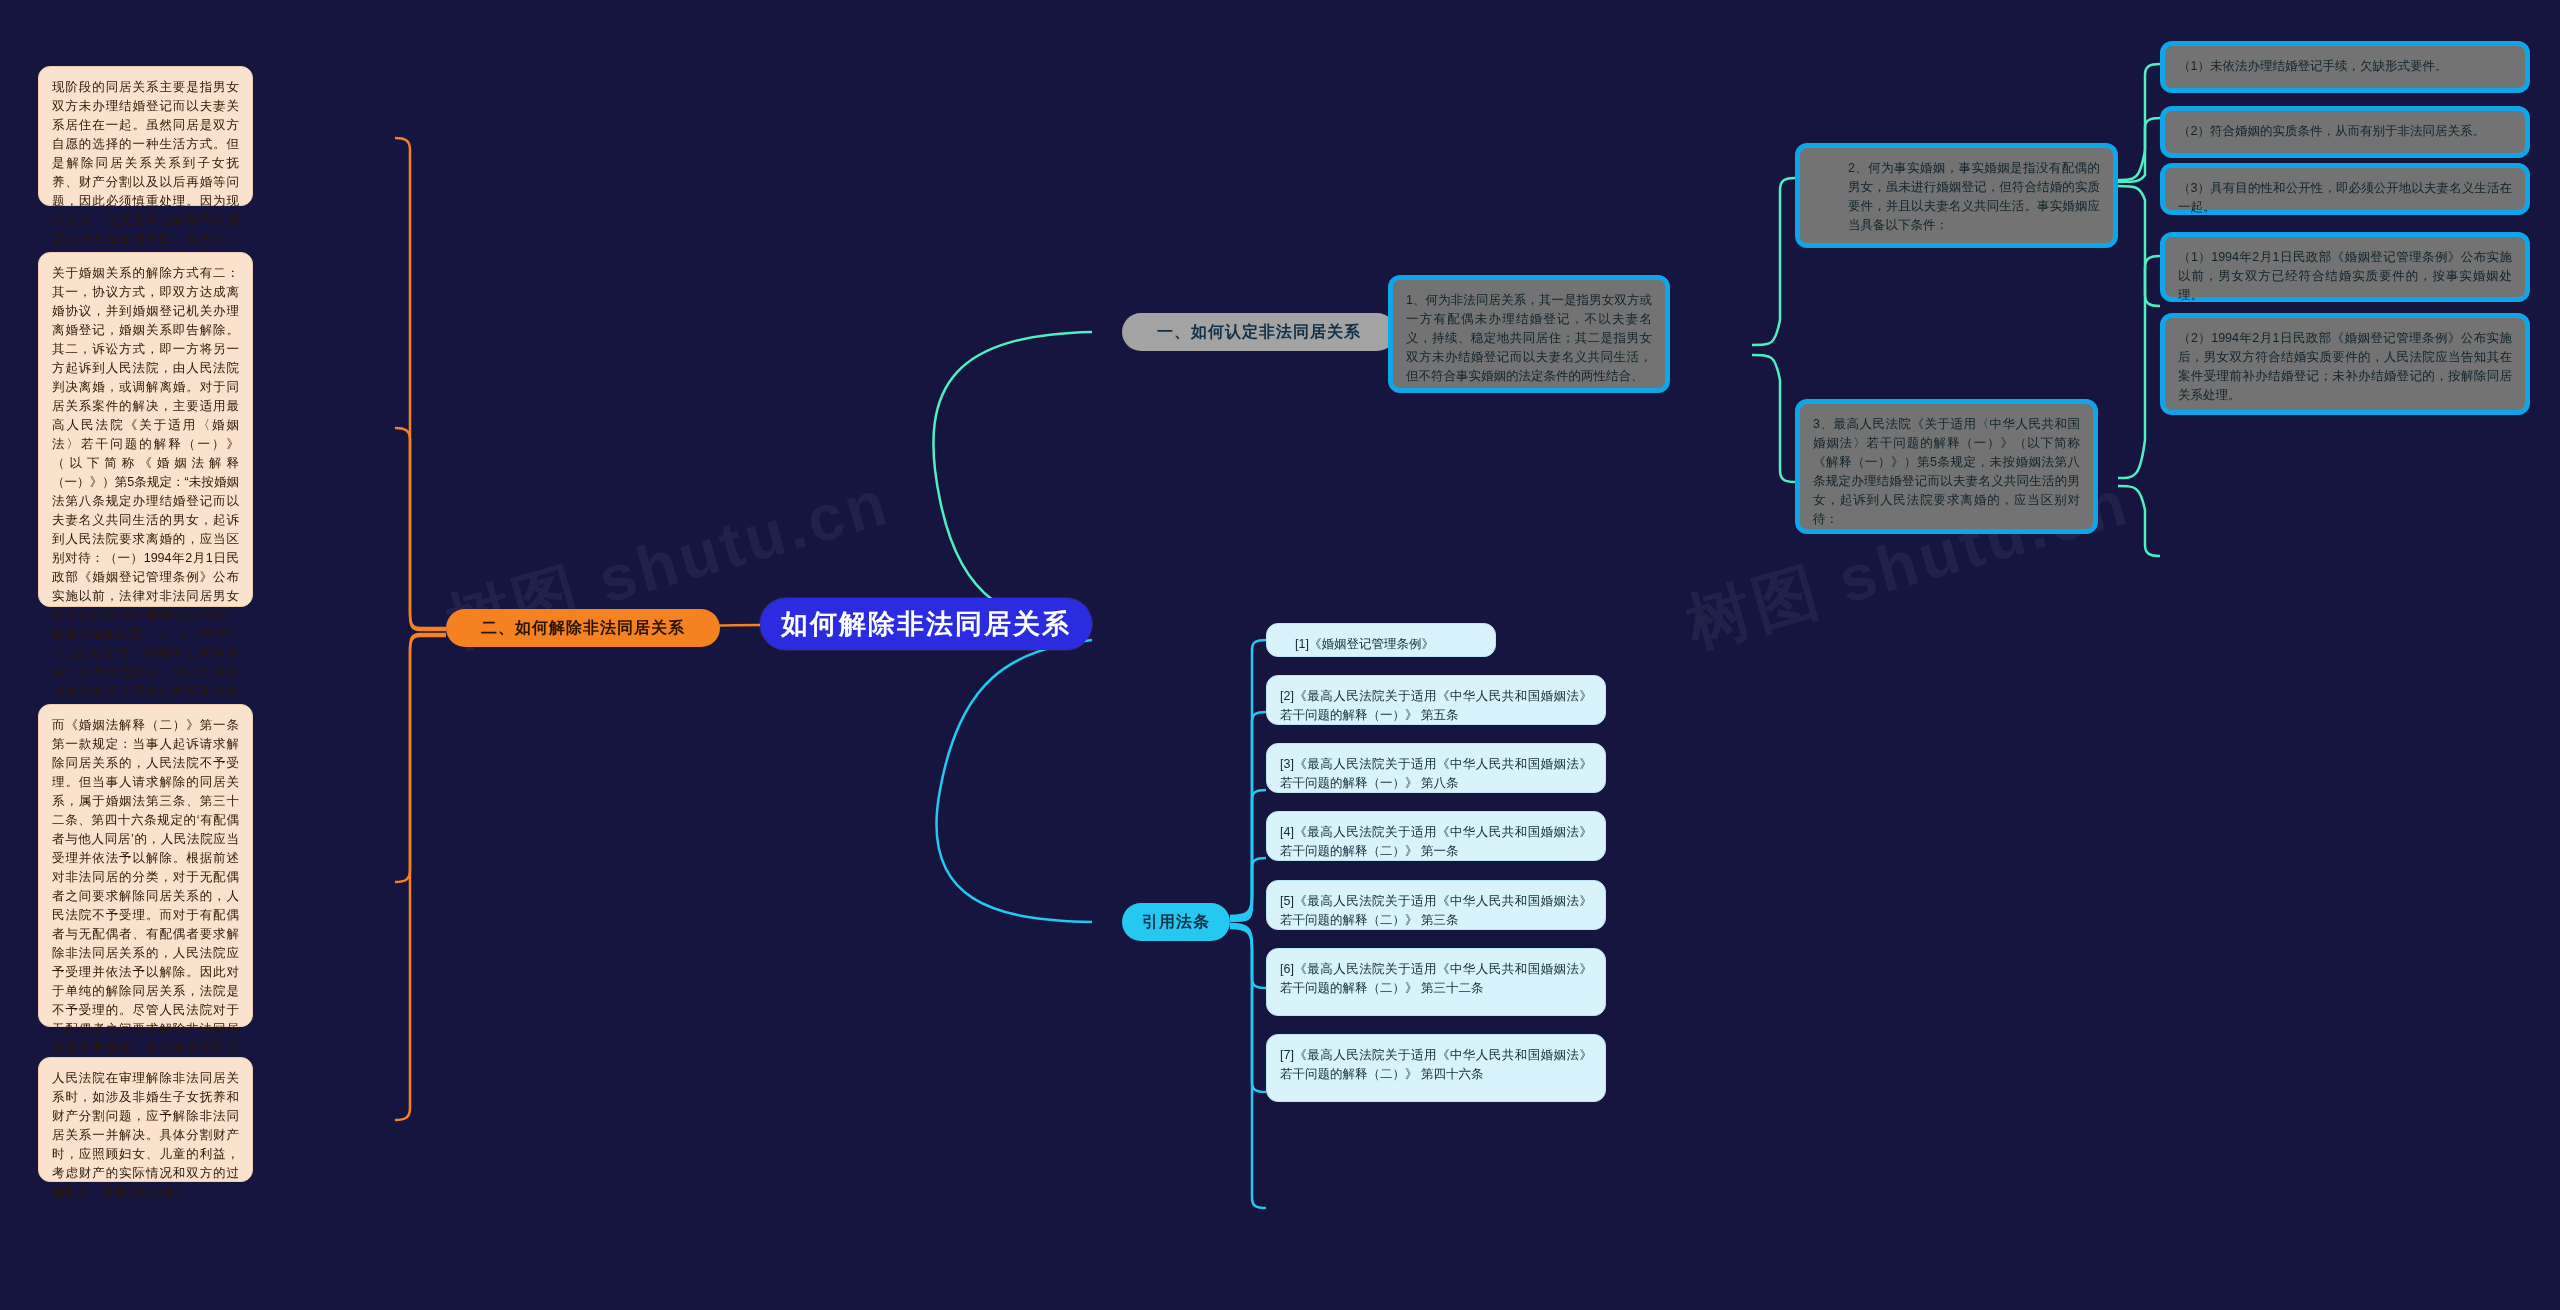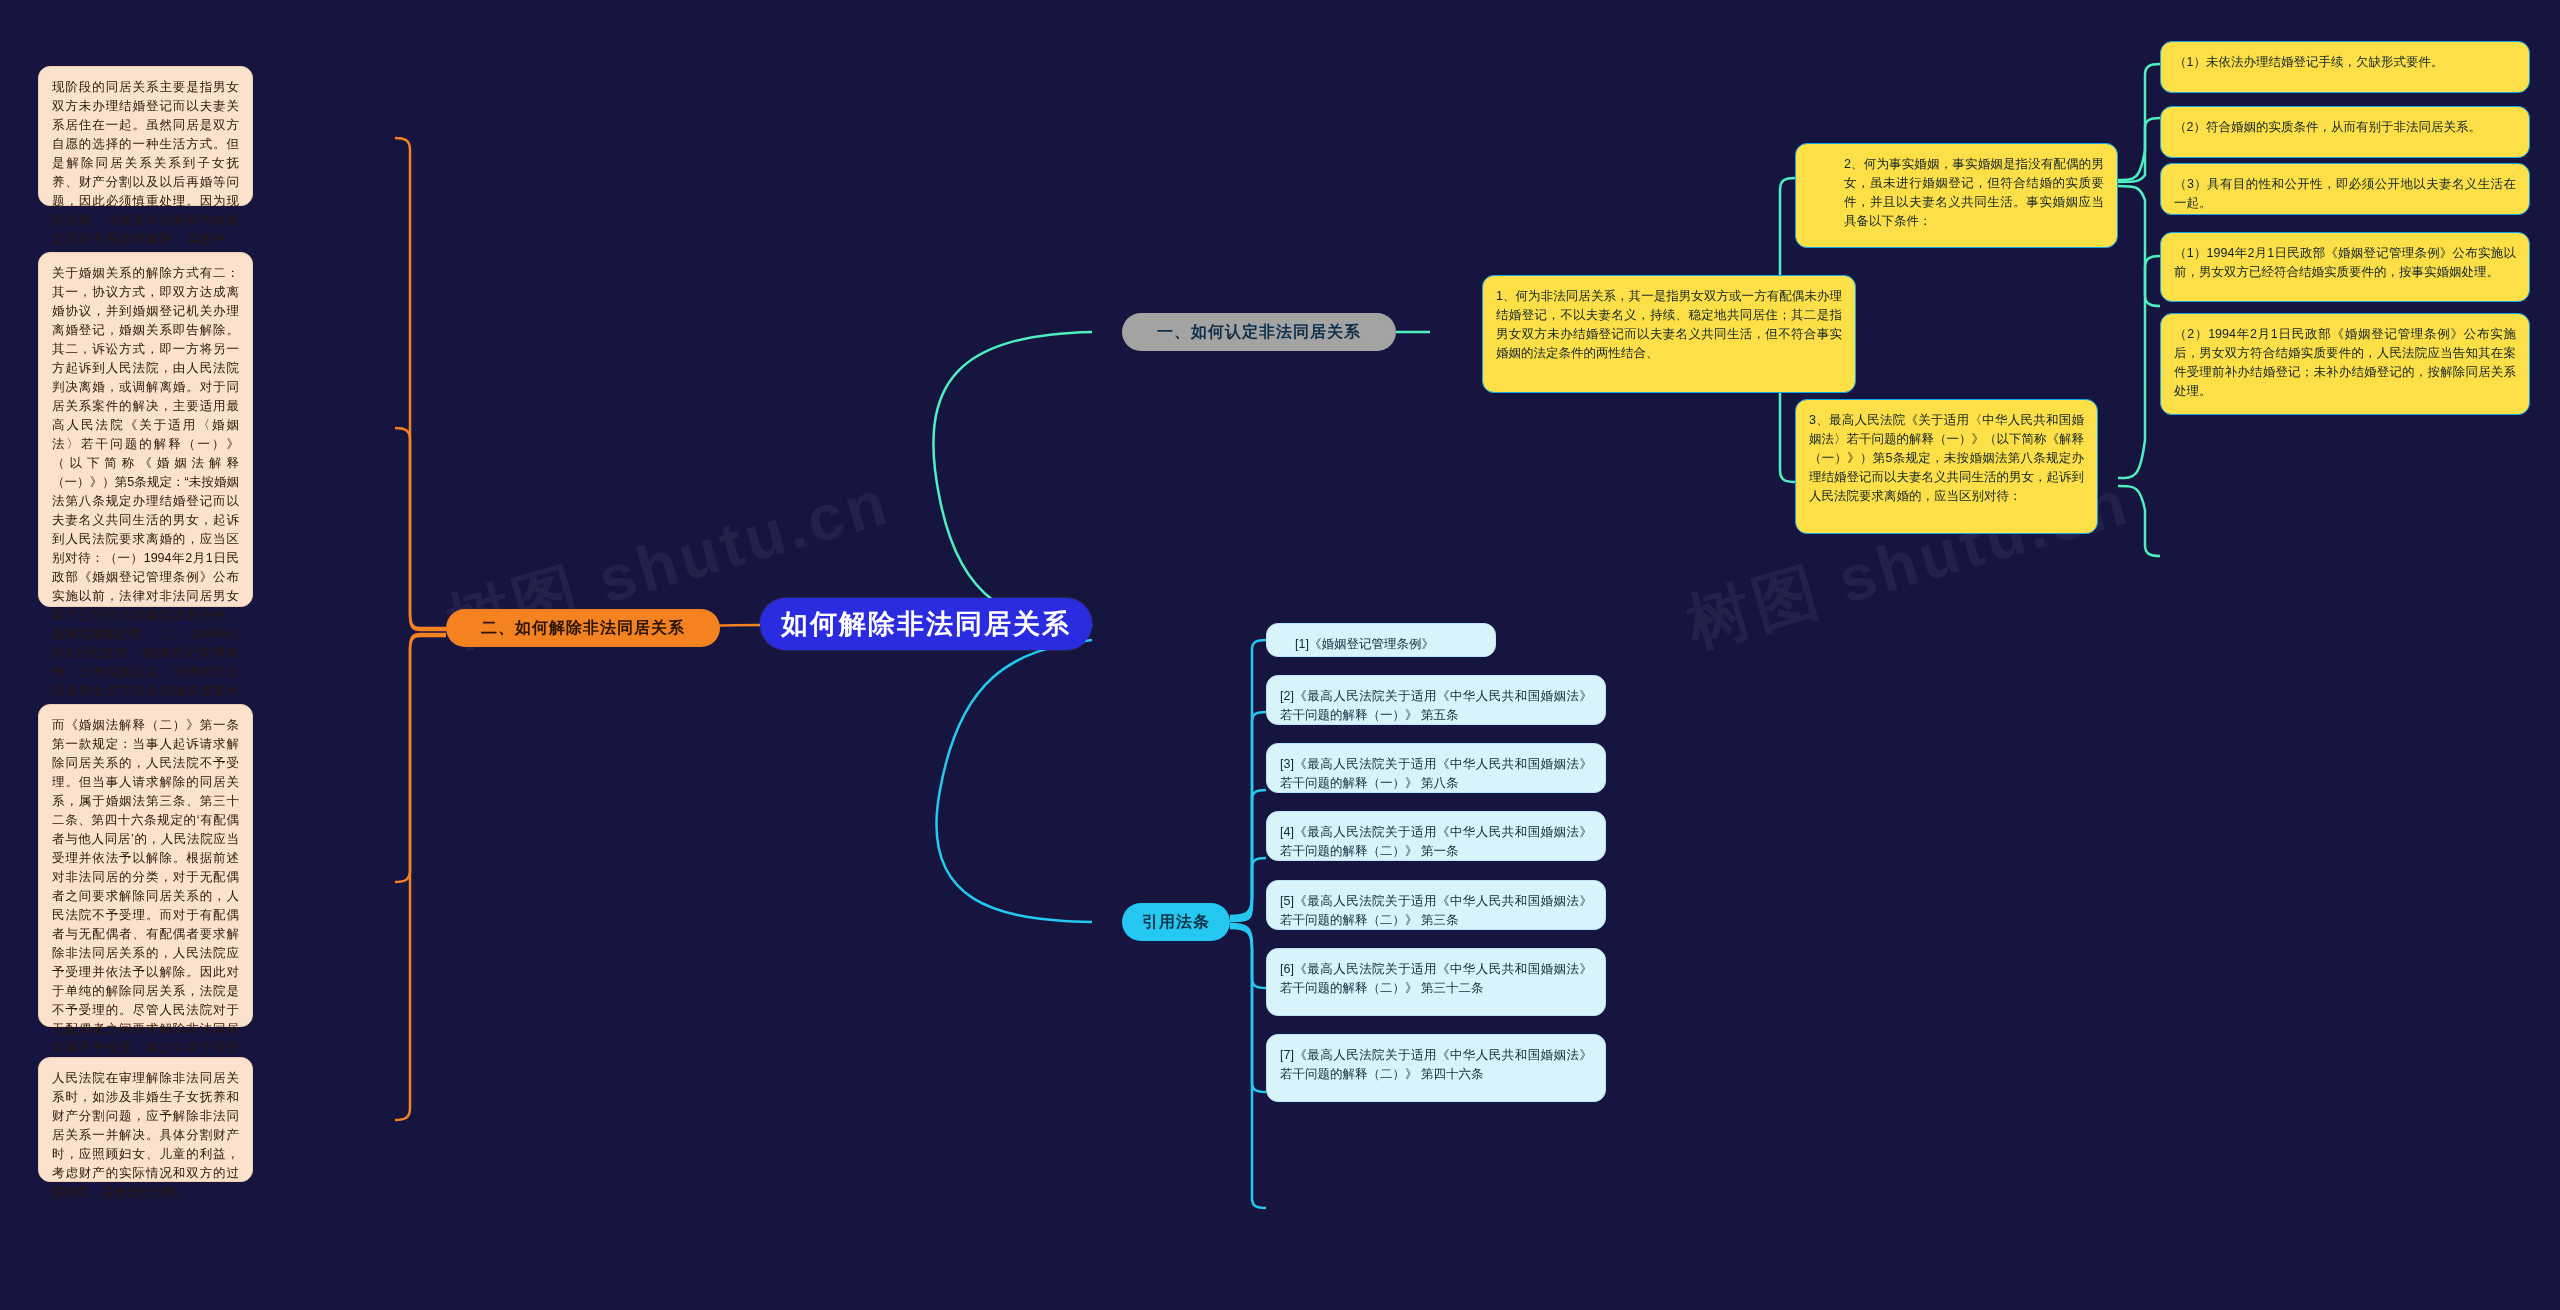--- a/index.html
+++ b/index.html
@@ -77,23 +77,23 @@
   .card {
     border-radius: 12px;
     font-size: 12.5px;
     line-height: 1.52;
     padding: 11px 13px;
     box-sizing: border-box;
     text-align: justify;
     word-break: break-all;
   }
   .card.mint {
-    background: #fde047;
+    background: #737373;
     color: #10232b;
-    border: 1px solid #0ea5e9;
+    border: 5px solid #0ea5e9;
   }
   .card.peach {
     background: #fbe2cd;
     color: #2a1708;
     border: 1px solid #f0cdb0;
   }
   .card.ice {
     background: #d9f3fb;
     color: #0f2b38;
     border: 1px solid #b9e5f5;
@@ -150,21 +150,21 @@
   </div>
 
   <div class="node pill orange" style="left:446px; top:609px; width:274px; height:38px;">
     <span>二、如何解除非法同居关系</span>
   </div>
 
   <div class="node pill cyan" style="left:1122px; top:903px; width:108px; height:38px;">
     <span>引用法条</span>
   </div>
 
-  <div class="node card mint" style="left:1482px; top:275px; width:374px; height:118px;">
+  <div class="node card mint" style="left:1388px; top:275px; width:282px; height:118px;">
     <span>1、何为非法同居关系，其一是指男女双方或一方有配偶未办理结婚登记，不以夫妻名义，持续、稳定地共同居住；其二是指男女双方未办结婚登记而以夫妻名义共同生活，但不符合事实婚姻的法定条件的两性结合、</span>
   </div>
 
   <div class="node card mint" style="left:1795px; top:143px; width:323px; height:105px;padding-left:48px;">
     <span>2、何为事实婚姻，事实婚姻是指没有配偶的男女，虽未进行婚姻登记，但符合结婚的实质要件，并且以夫妻名义共同生活。事实婚姻应当具备以下条件：</span>
   </div>
 
   <div class="node card mint" style="left:1795px; top:399px; width:303px; height:135px;">
     <span>3、最高人民法院《关于适用〈中华人民共和国婚姻法〉若干问题的解释（一）》（以下简称《解释（一）》）第5条规定，未按婚姻法第八条规定办理结婚登记而以夫妻名义共同生活的男女，起诉到人民法院要求离婚的，应当区别对待：</span>
   </div>

